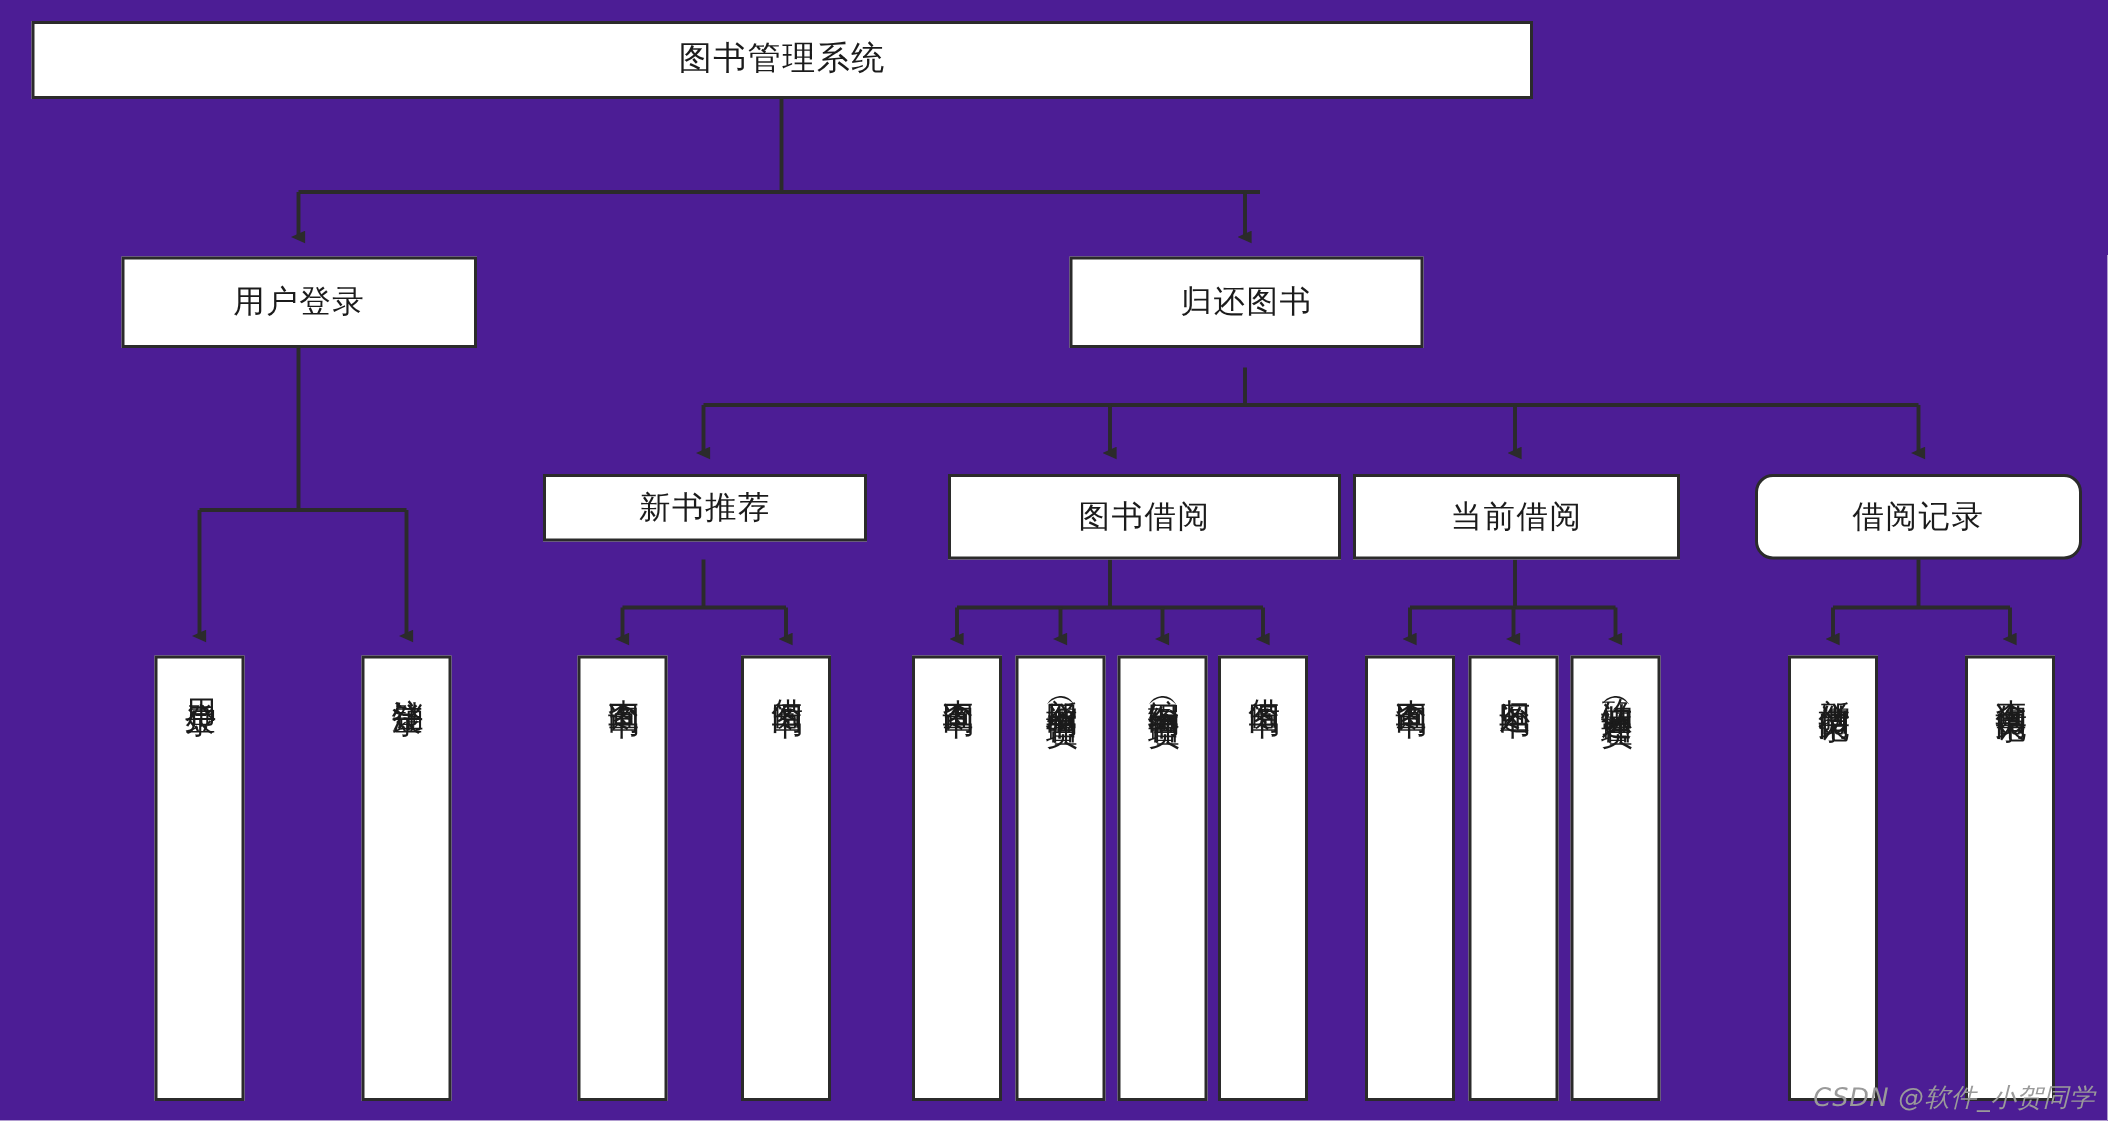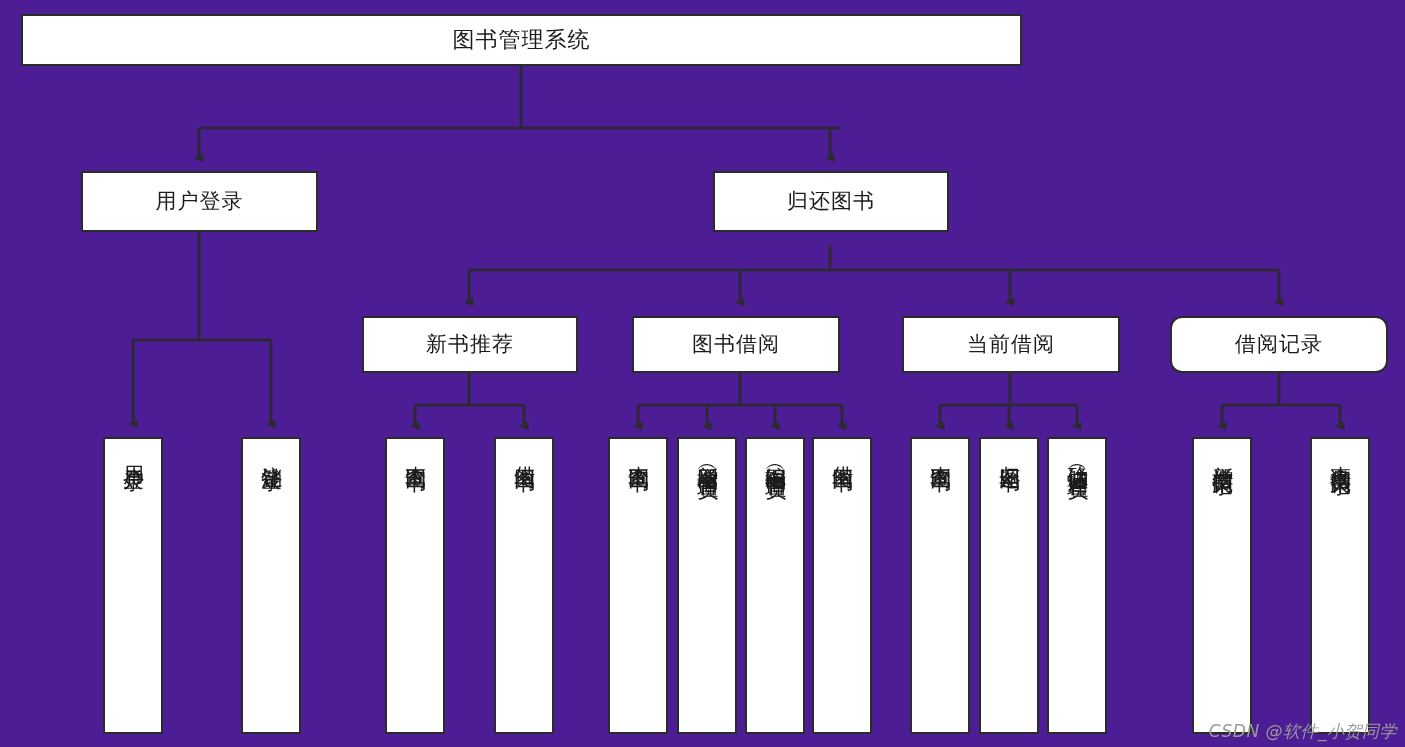--- a/index.html
+++ b/index.html
@@ -127,24 +127,24 @@
     <span>图书管理系统</span>
   </div>
 
   <div class="node horiz" style="left:81px; top:171px; width:237px; height:61px;">
     <span>用户登录</span>
   </div>
   <div class="node horiz" style="left:713px; top:171px; width:236px; height:61px;">
     <span>归还图书</span>
   </div>
 
-  <div class="node horiz" style="left:362px; top:316px; width:216px; height:57px;align-items:center;">
+  <div class="node horiz" style="left:362px; top:316px; width:216px; height:45px;align-items:center;">
     <span>新书推荐</span>
   </div>
-  <div class="node horiz" style="left:632px; top:316px; width:208px; height:57px;align-items:center;">
+  <div class="node horiz" style="left:632px; top:316px; width:262px; height:57px;align-items:center;">
     <span>图书借阅</span>
   </div>
   <div class="node horiz" style="left:902px; top:316px; width:218px; height:57px;">
     <span>当前借阅</span>
   </div>
   <div class="node horiz" style="left:1170px; top:316px; width:218px; height:57px;border-radius:12px;">
     <span>借阅记录</span>
   </div>
 
   <div class="node leaf" style="left:103px; top:437px; width:60px; height:297px;">

